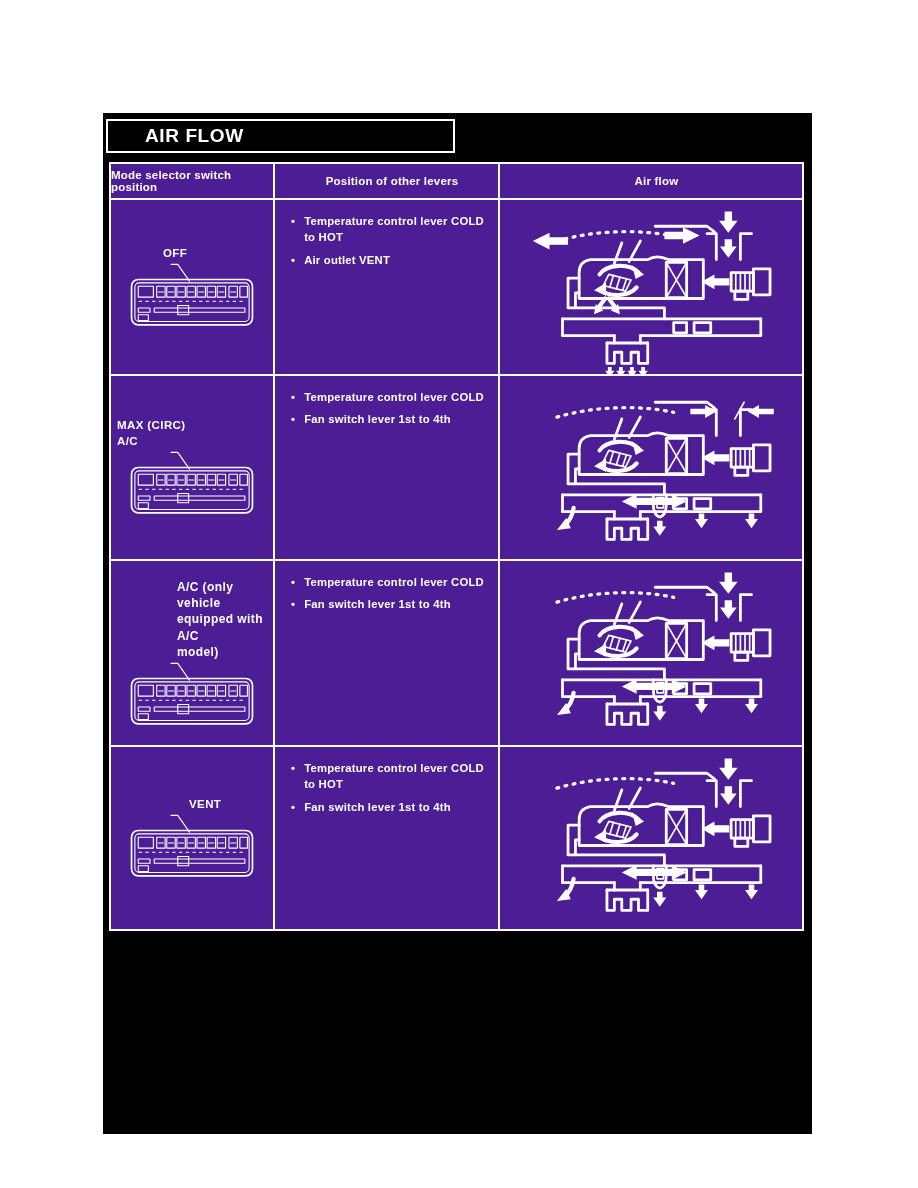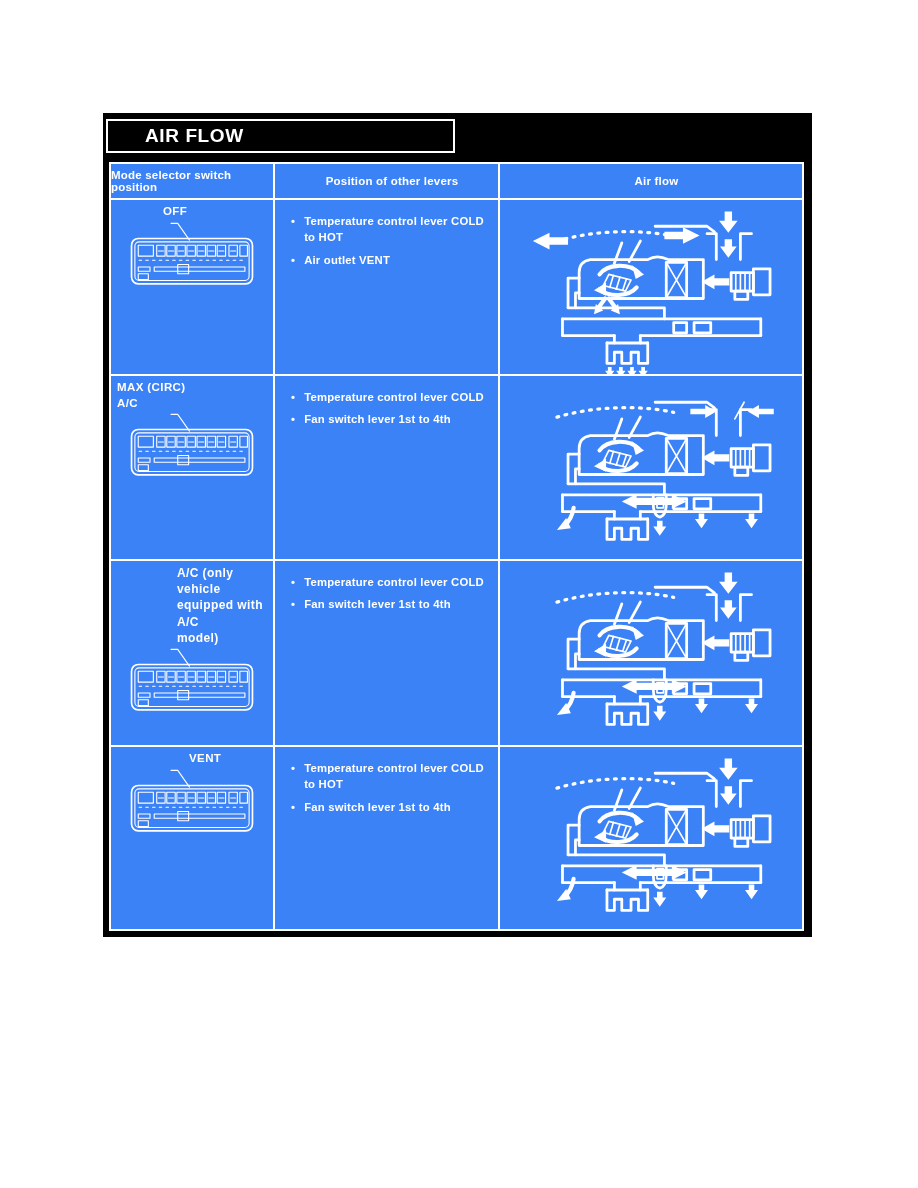--- a/index.html
+++ b/index.html
@@ -1,28 +1,28 @@
 <!DOCTYPE html>
 <html><head>
 <meta charset="utf-8">
 <style>
   html,body{margin:0;padding:0;background:#e8e8e8;}
   .sheet{position:relative;width:918px;height:1188px;background:#fff;margin:0 auto;
          font-family:"Liberation Sans",sans-serif;overflow:hidden;}
-  .black-panel{position:absolute;left:103px;top:113px;width:709px;height:824px;background:#000;color:#fff;}
+  .black-panel{position:absolute;left:103px;top:113px;width:709px;height:1021px;background:#000;color:#fff;}
   .title-box{position:absolute;left:3px;top:6px;width:345px;height:30px;border:2px solid #fff;}
   .title-text{font-weight:bold;font-size:19px;letter-spacing:.6px;line-height:30px;margin-left:37px;color:#fff;}
   .af-table{position:absolute;left:6px;top:49px;width:695px;height:769px;border:2px solid #fff;
             display:grid;grid-template-columns:162px 225px 1fr;grid-template-rows:34px 176px 185px 186px 1fr;
-            box-sizing:border-box;background:#3b82f6;}
+            box-sizing:border-box;background:#4c1d95;}
   .cell{box-sizing:border-box;min-width:0;min-height:0;overflow:hidden;}
   .col2,.col3{border-left:2px solid #fff;padding-left:11px;}
   .body-row{border-top:2px solid #fff;}
   .hdr{display:flex;align-items:center;justify-content:center;font-weight:bold;font-size:11.5px;letter-spacing:.2px;}
-  .mode-cell{display:flex;flex-direction:column;padding:4px 6px;}
+  .mode-cell{display:flex;flex-direction:column;justify-content:center;padding:4px 6px;}
   .mode-label{font-weight:bold;font-size:11.5px;letter-spacing:.4px;line-height:1.35;}
   .ml-off{margin-left:46px;}
   .ml-max{}
   .ml-ac{margin-left:60px;font-weight:bold;font-size:12px;}
   .ml-vent{margin-left:72px;}
   .panel-wrap{width:126px;margin:0 auto;}
   .panel-wrap svg{display:block;width:126px;height:auto;}
   .levers{padding:13px 6px 0 16px;}
   .bullet{display:flex;gap:9px;font-weight:bold;font-size:11.3px;line-height:1.45;margin-bottom:6px;letter-spacing:.2px;}
   .bullet .dot{flex:0 0 auto;}

